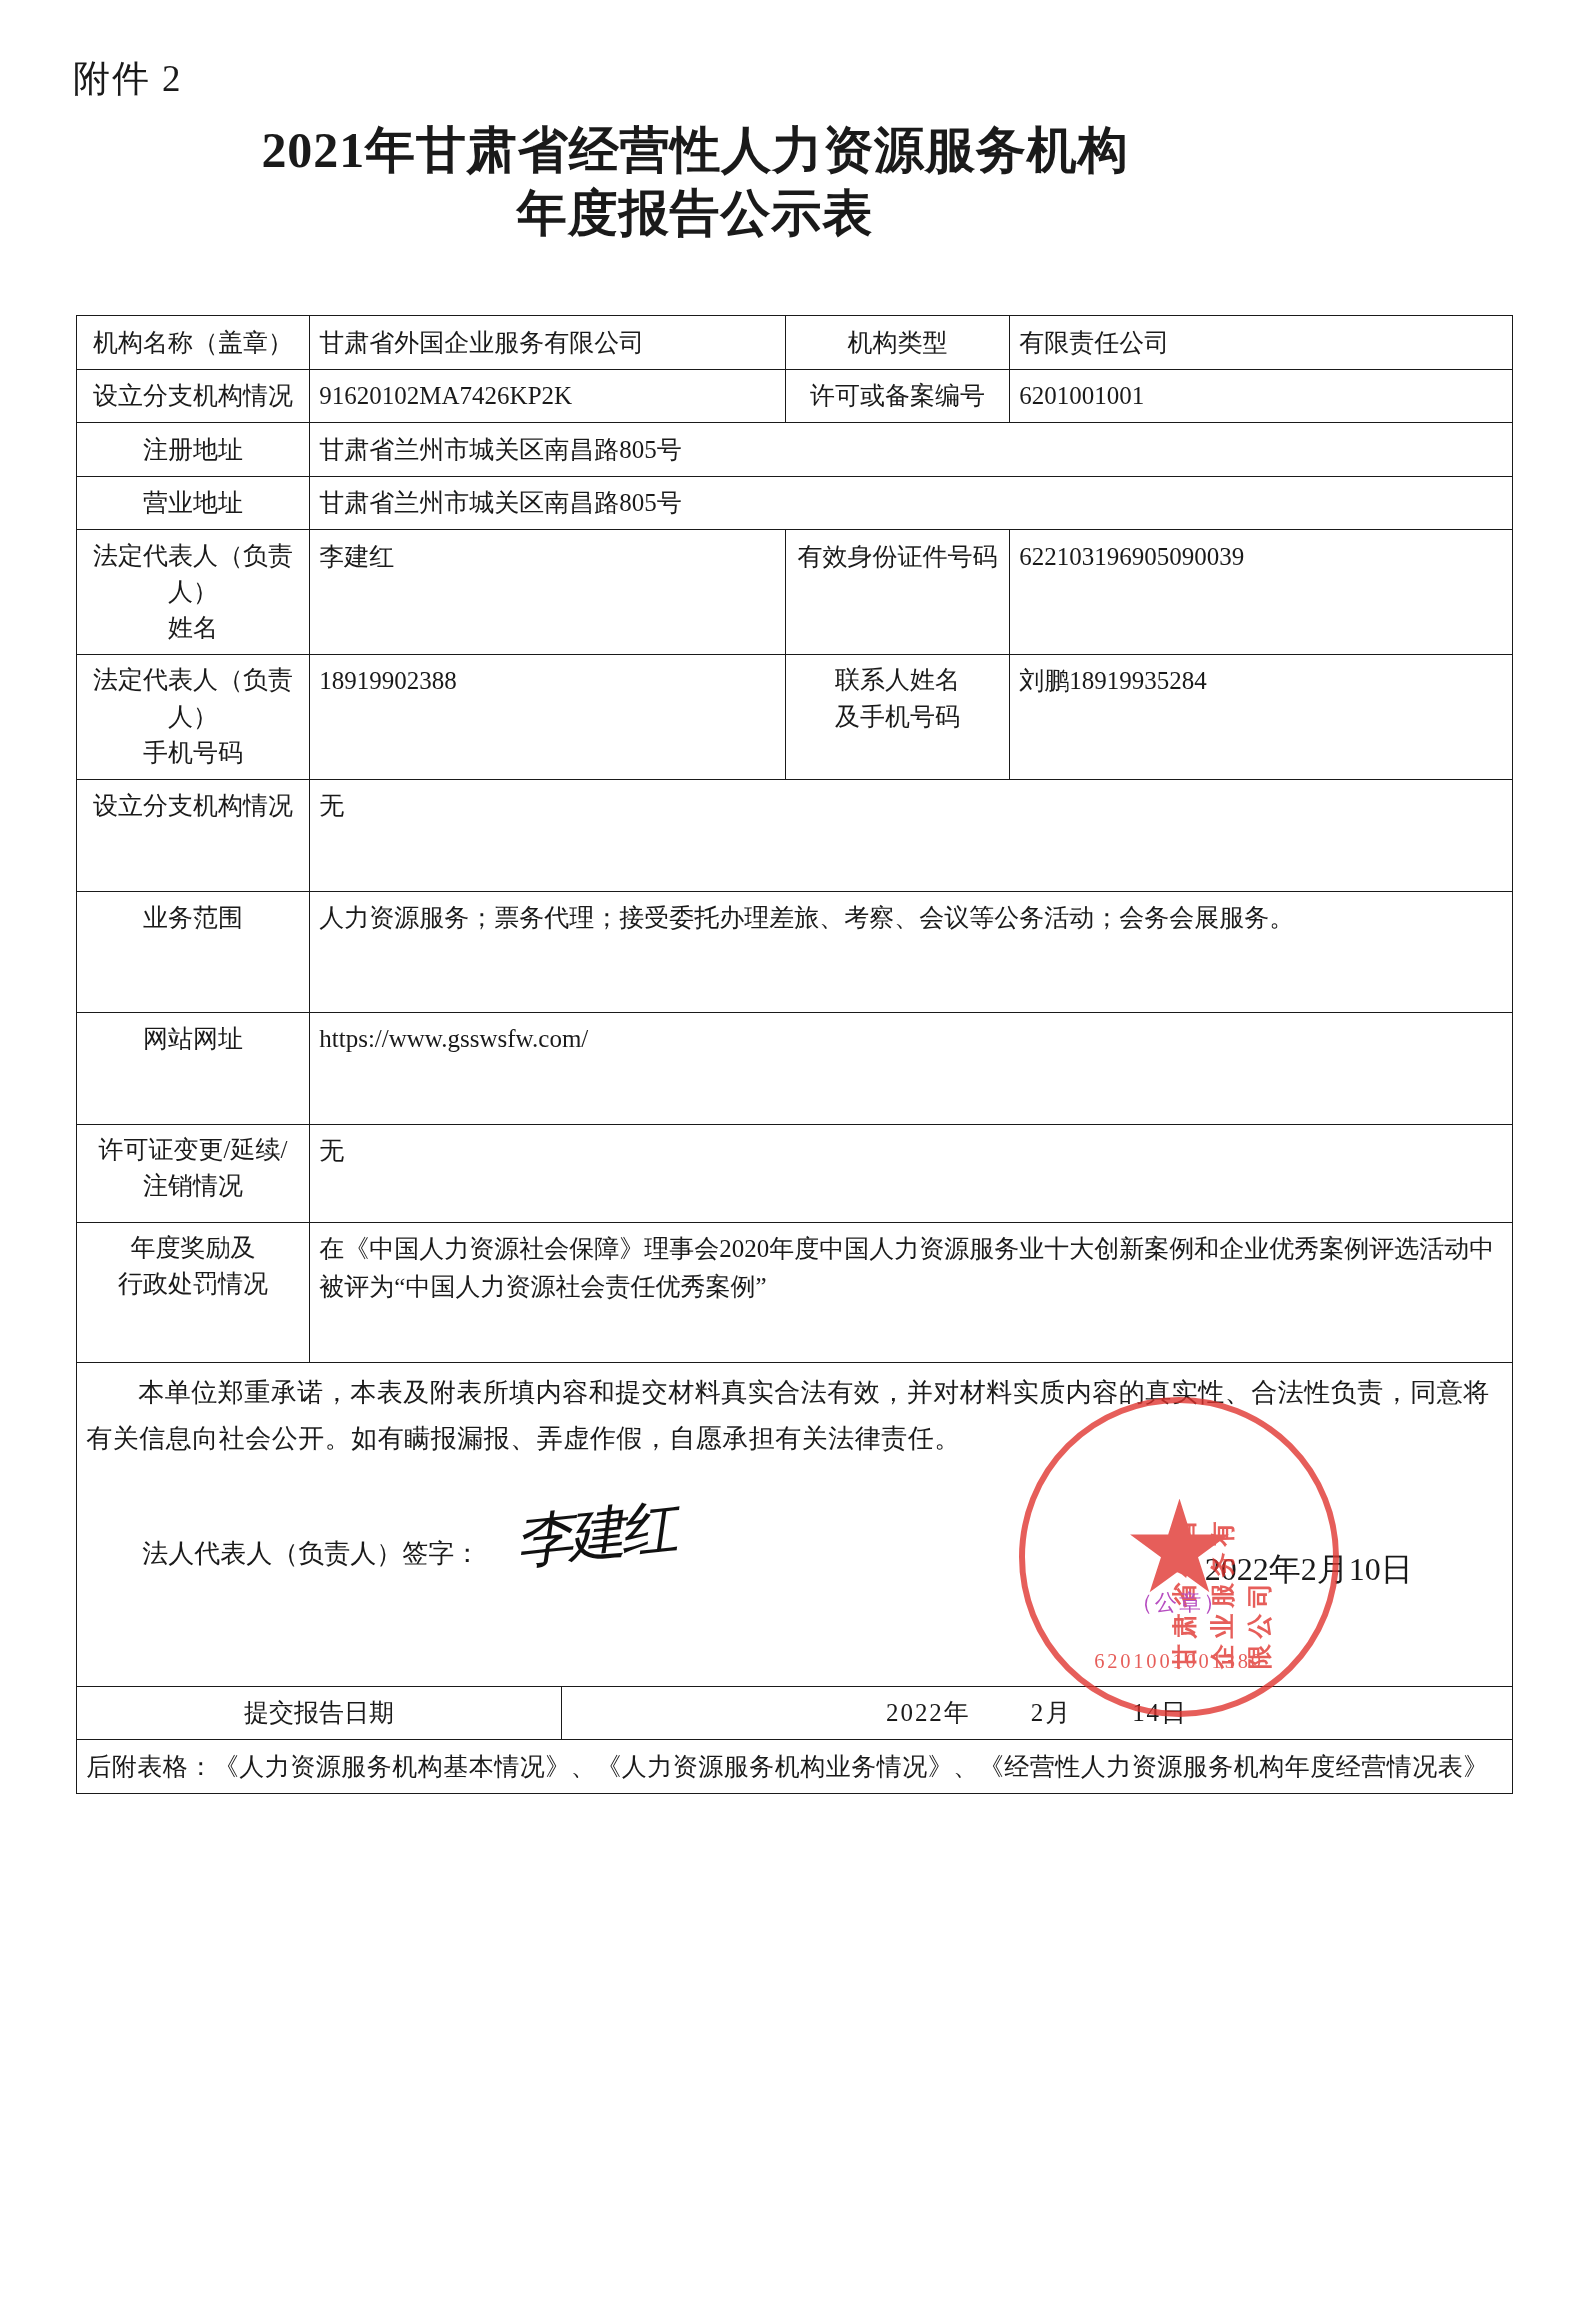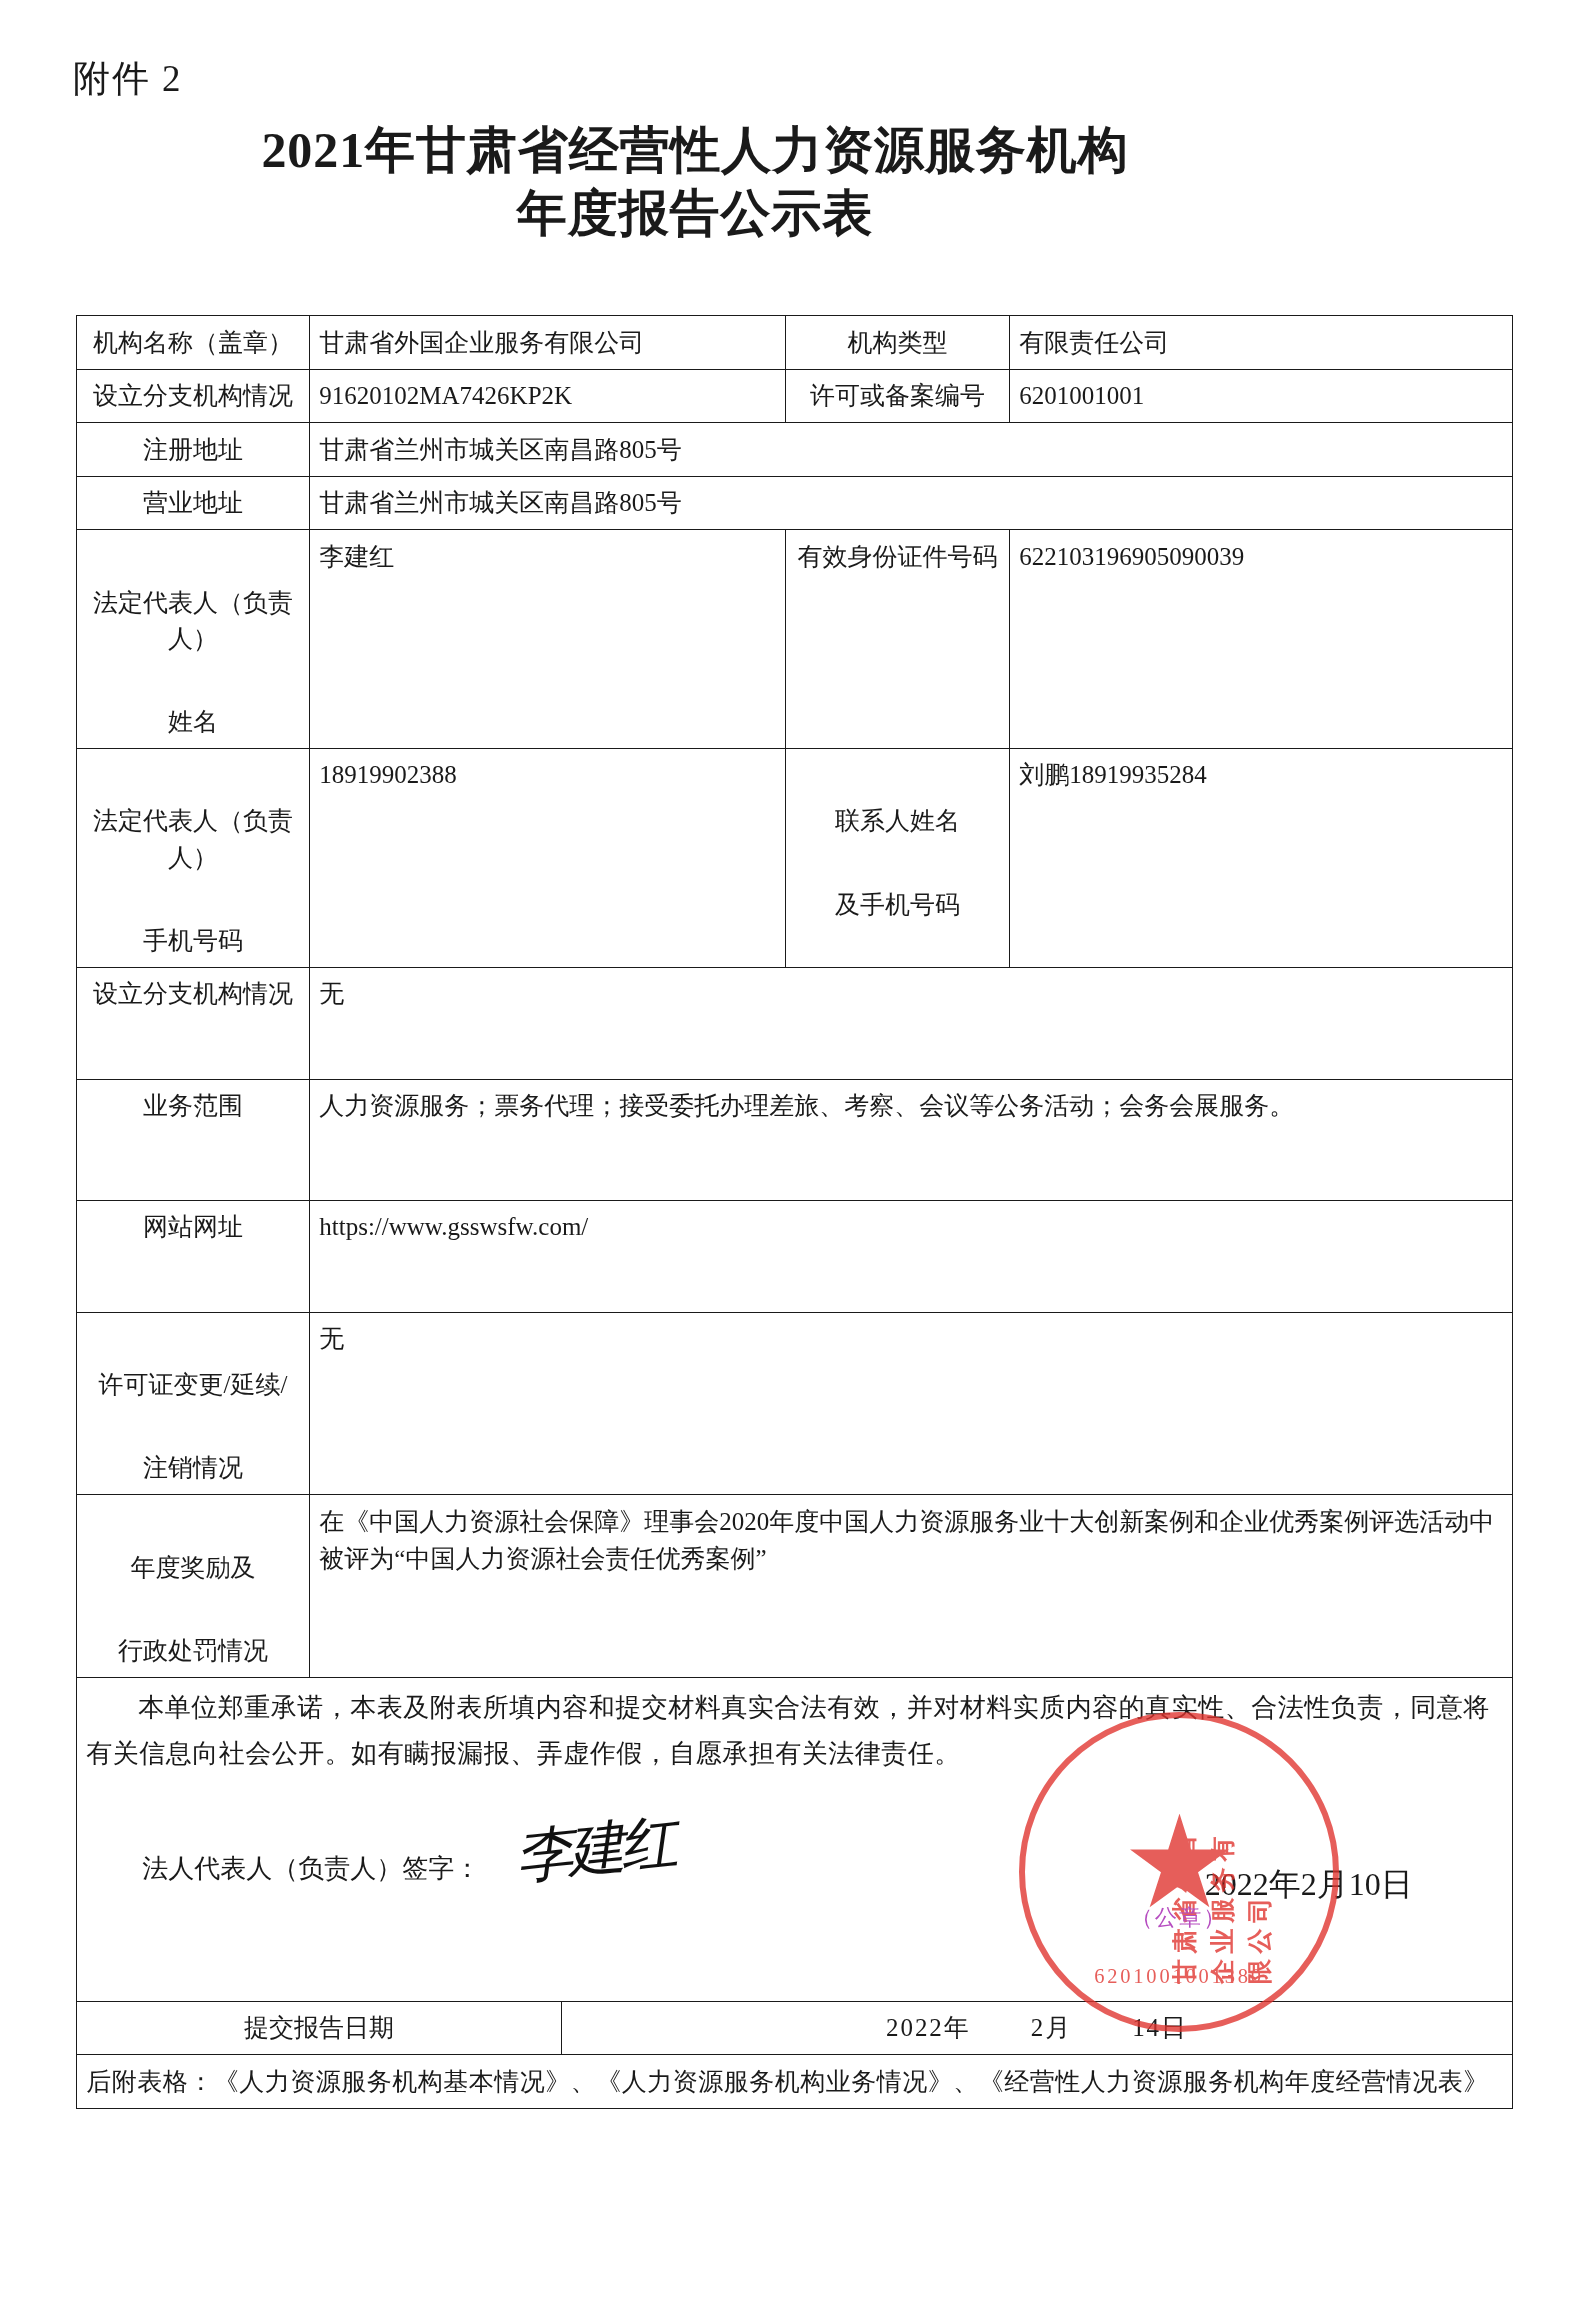--- a/index.html
+++ b/index.html
@@ -61,21 +61,20 @@
     word-break: break-word;
   }
   td.label {
     text-align: center;
     vertical-align: middle;
     padding: 7.5px 5.6px;
   }
   td.label .lbl-lines {
     display: block;
     line-height: 1.45;
-    margin-top: 47px;
   }
   td.value {
     text-align: left;
     vertical-align: top;
   }
   td.value.mid {
     vertical-align: middle;
   }
   
   td.declaration {

